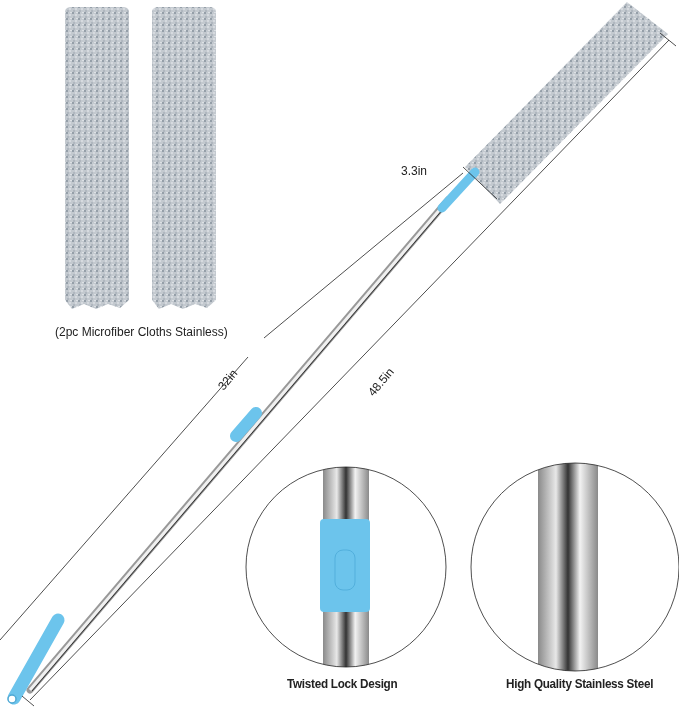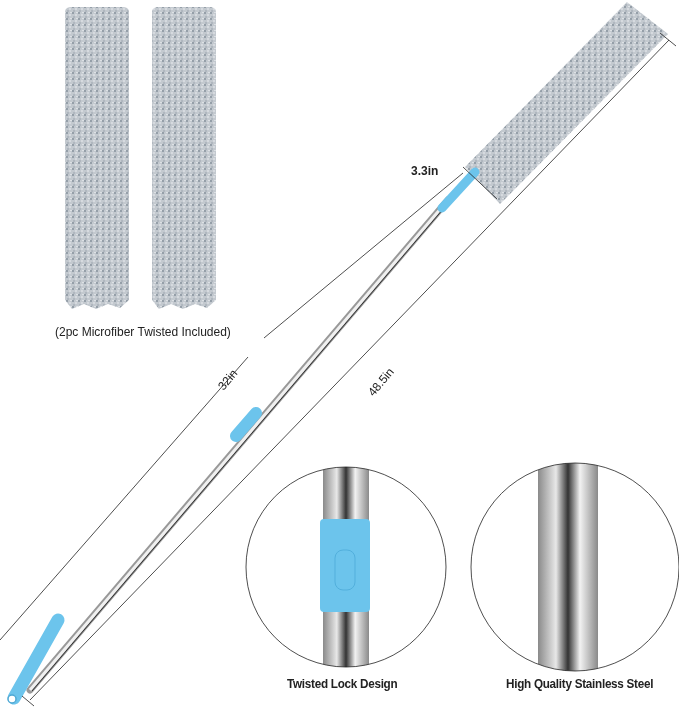--- a/index.html
+++ b/index.html
@@ -79,19 +79,19 @@
   </g>
 
   <g>
     <g clip-path="url(#c2)">
       <rect x="538" y="460" width="60" height="220" fill="url(#steelg)"></rect>
     </g>
     <circle cx="575" cy="567" r="104" fill="none" stroke="#222" stroke-width="0.8"></circle>
   </g>
 </svg>
 
-<div class="abs label" style="left:55px;top:325px;">(2pc Microfiber Twisted Included)</div>
-<div class="abs label" style="left:411px;top:164px;font-weight:bold;">3.3in</div>
+<div class="abs label" style="left:55px;top:325px;">(2pc Microfiber Cloths Stainless)</div>
+<div class="abs label" style="left:401px;top:164px;">3.3in</div>
 <div class="abs label" style="left:215px;top:384px;transform:rotate(-50deg);transform-origin:left top;">32in</div>
 <div class="abs label" style="left:365px;top:390px;transform:rotate(-50deg);transform-origin:left top;">48.5in</div>
 
 <div class="abs caption" style="left:287px;top:676px;">Twisted Lock Design</div>
 <div class="abs caption" style="left:506px;top:676px;">High Quality Stainless Steel</div>
 
 </body></html>

